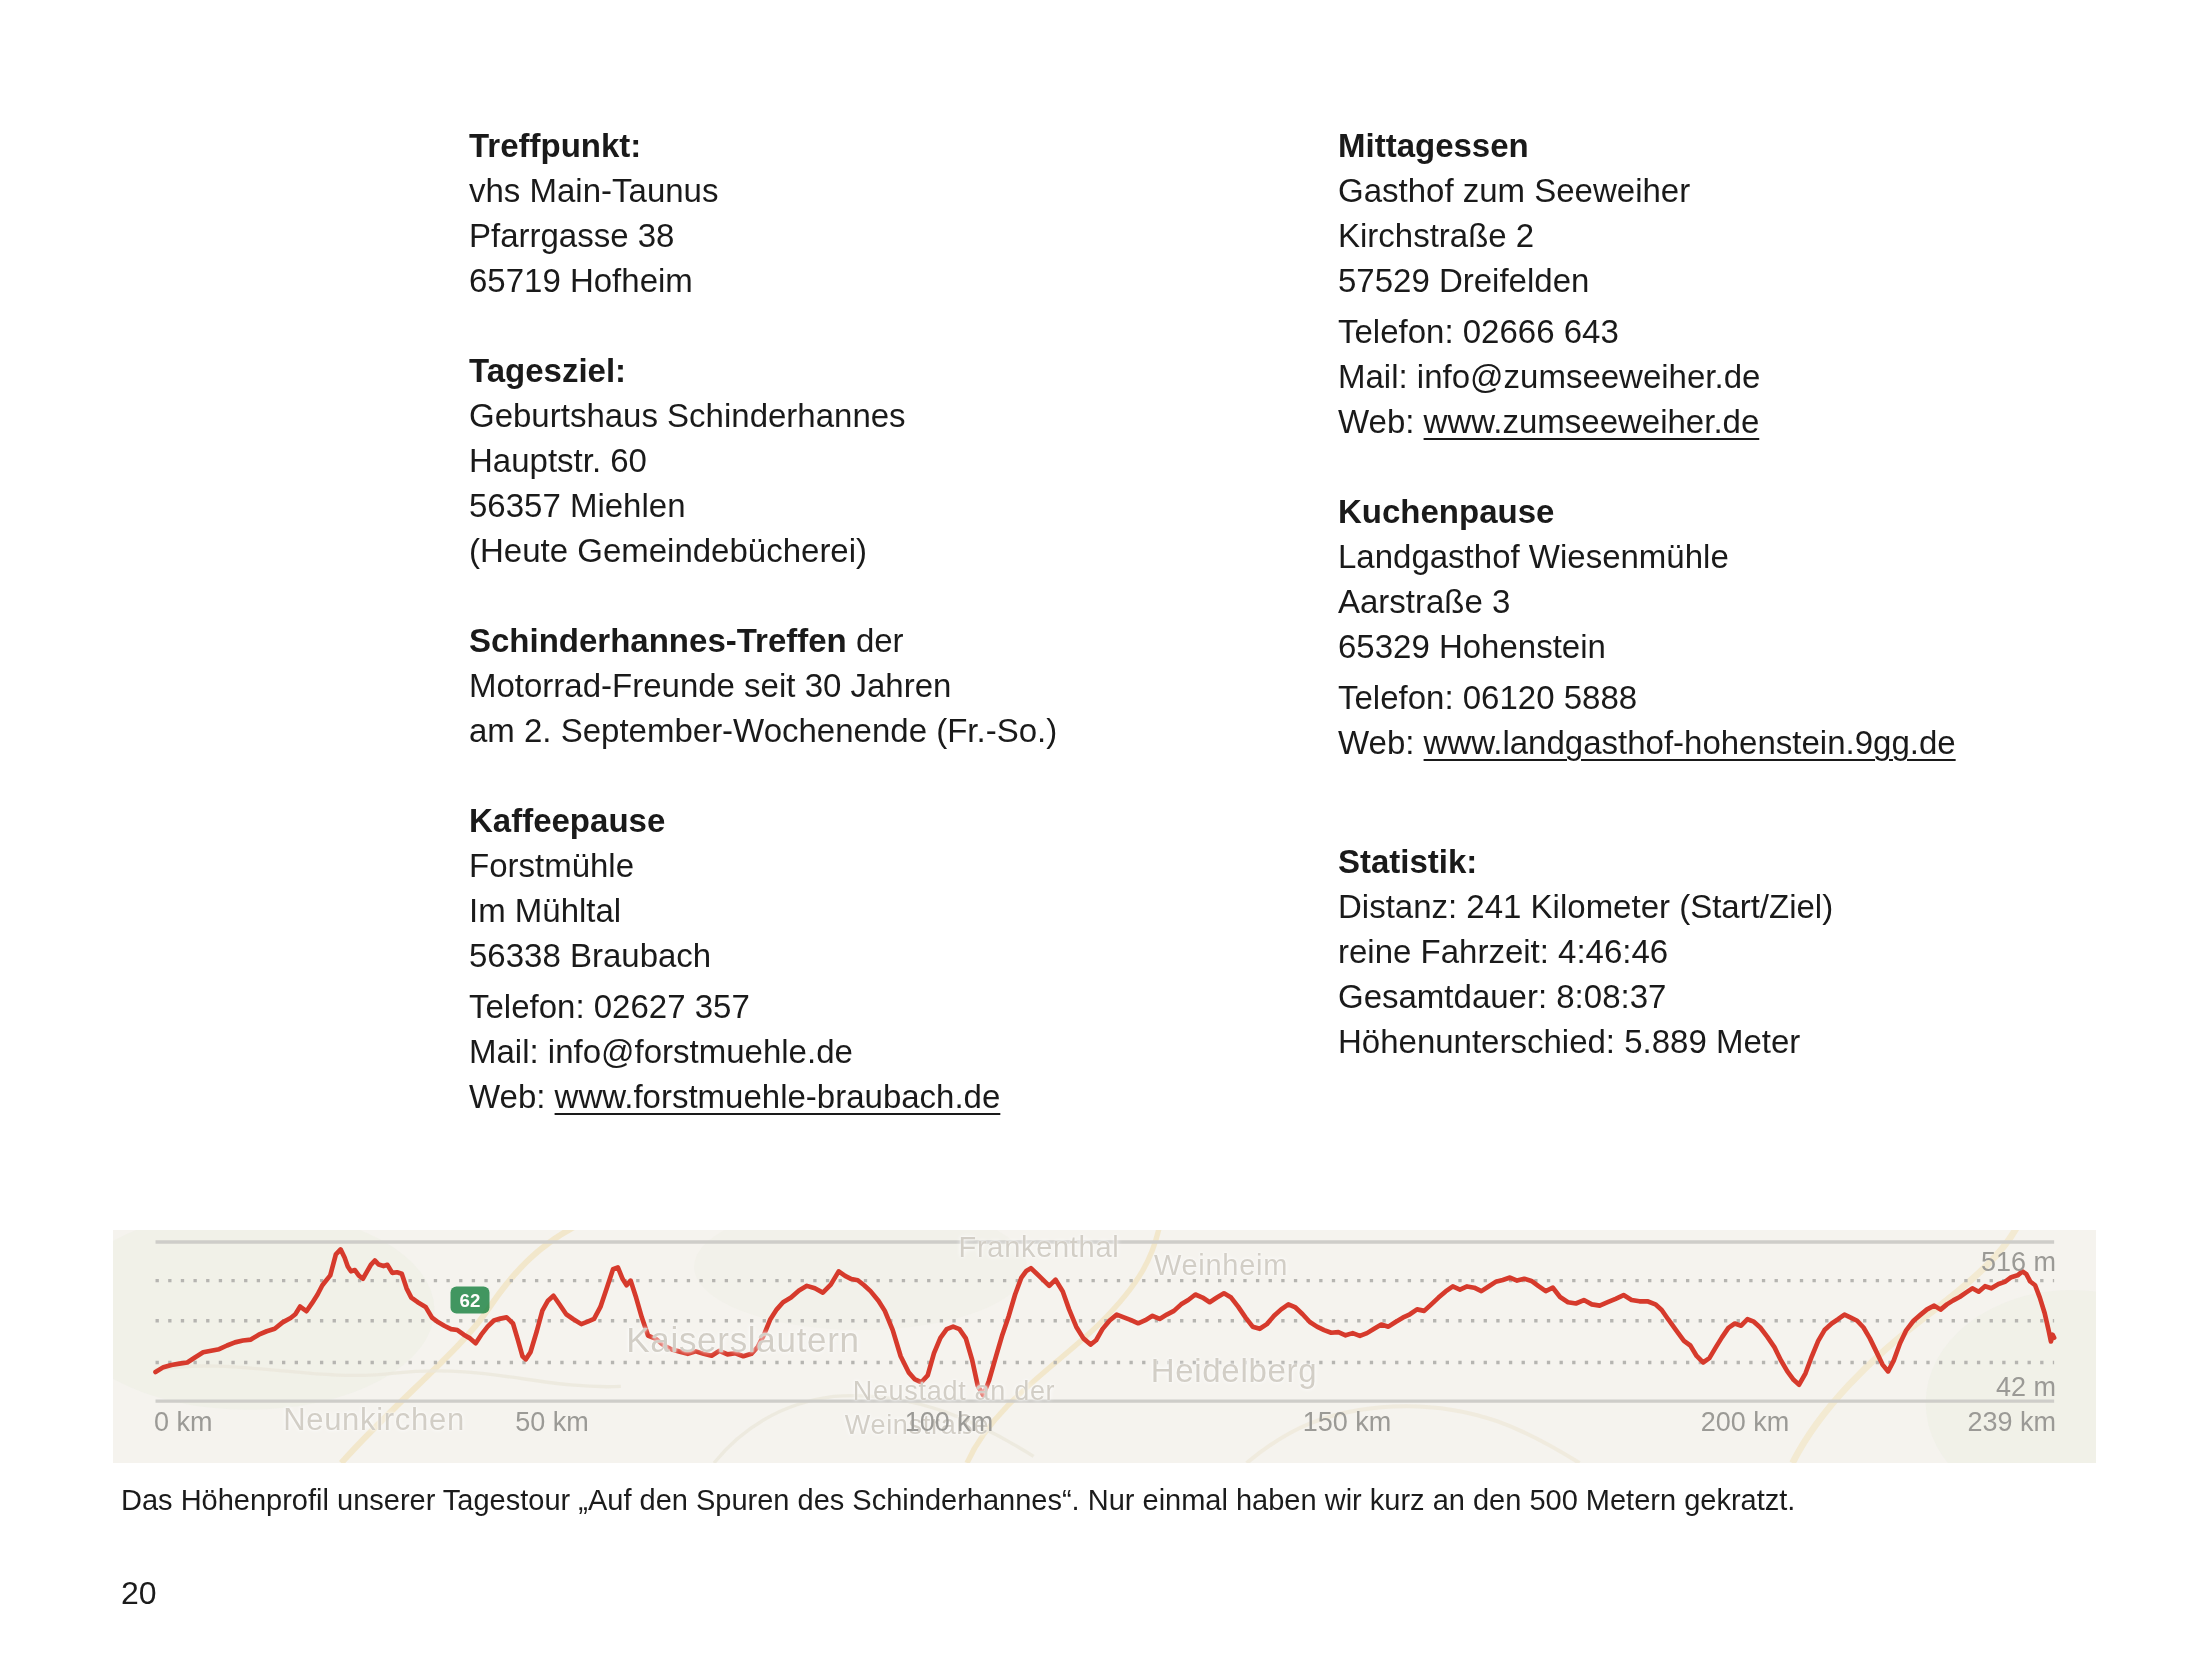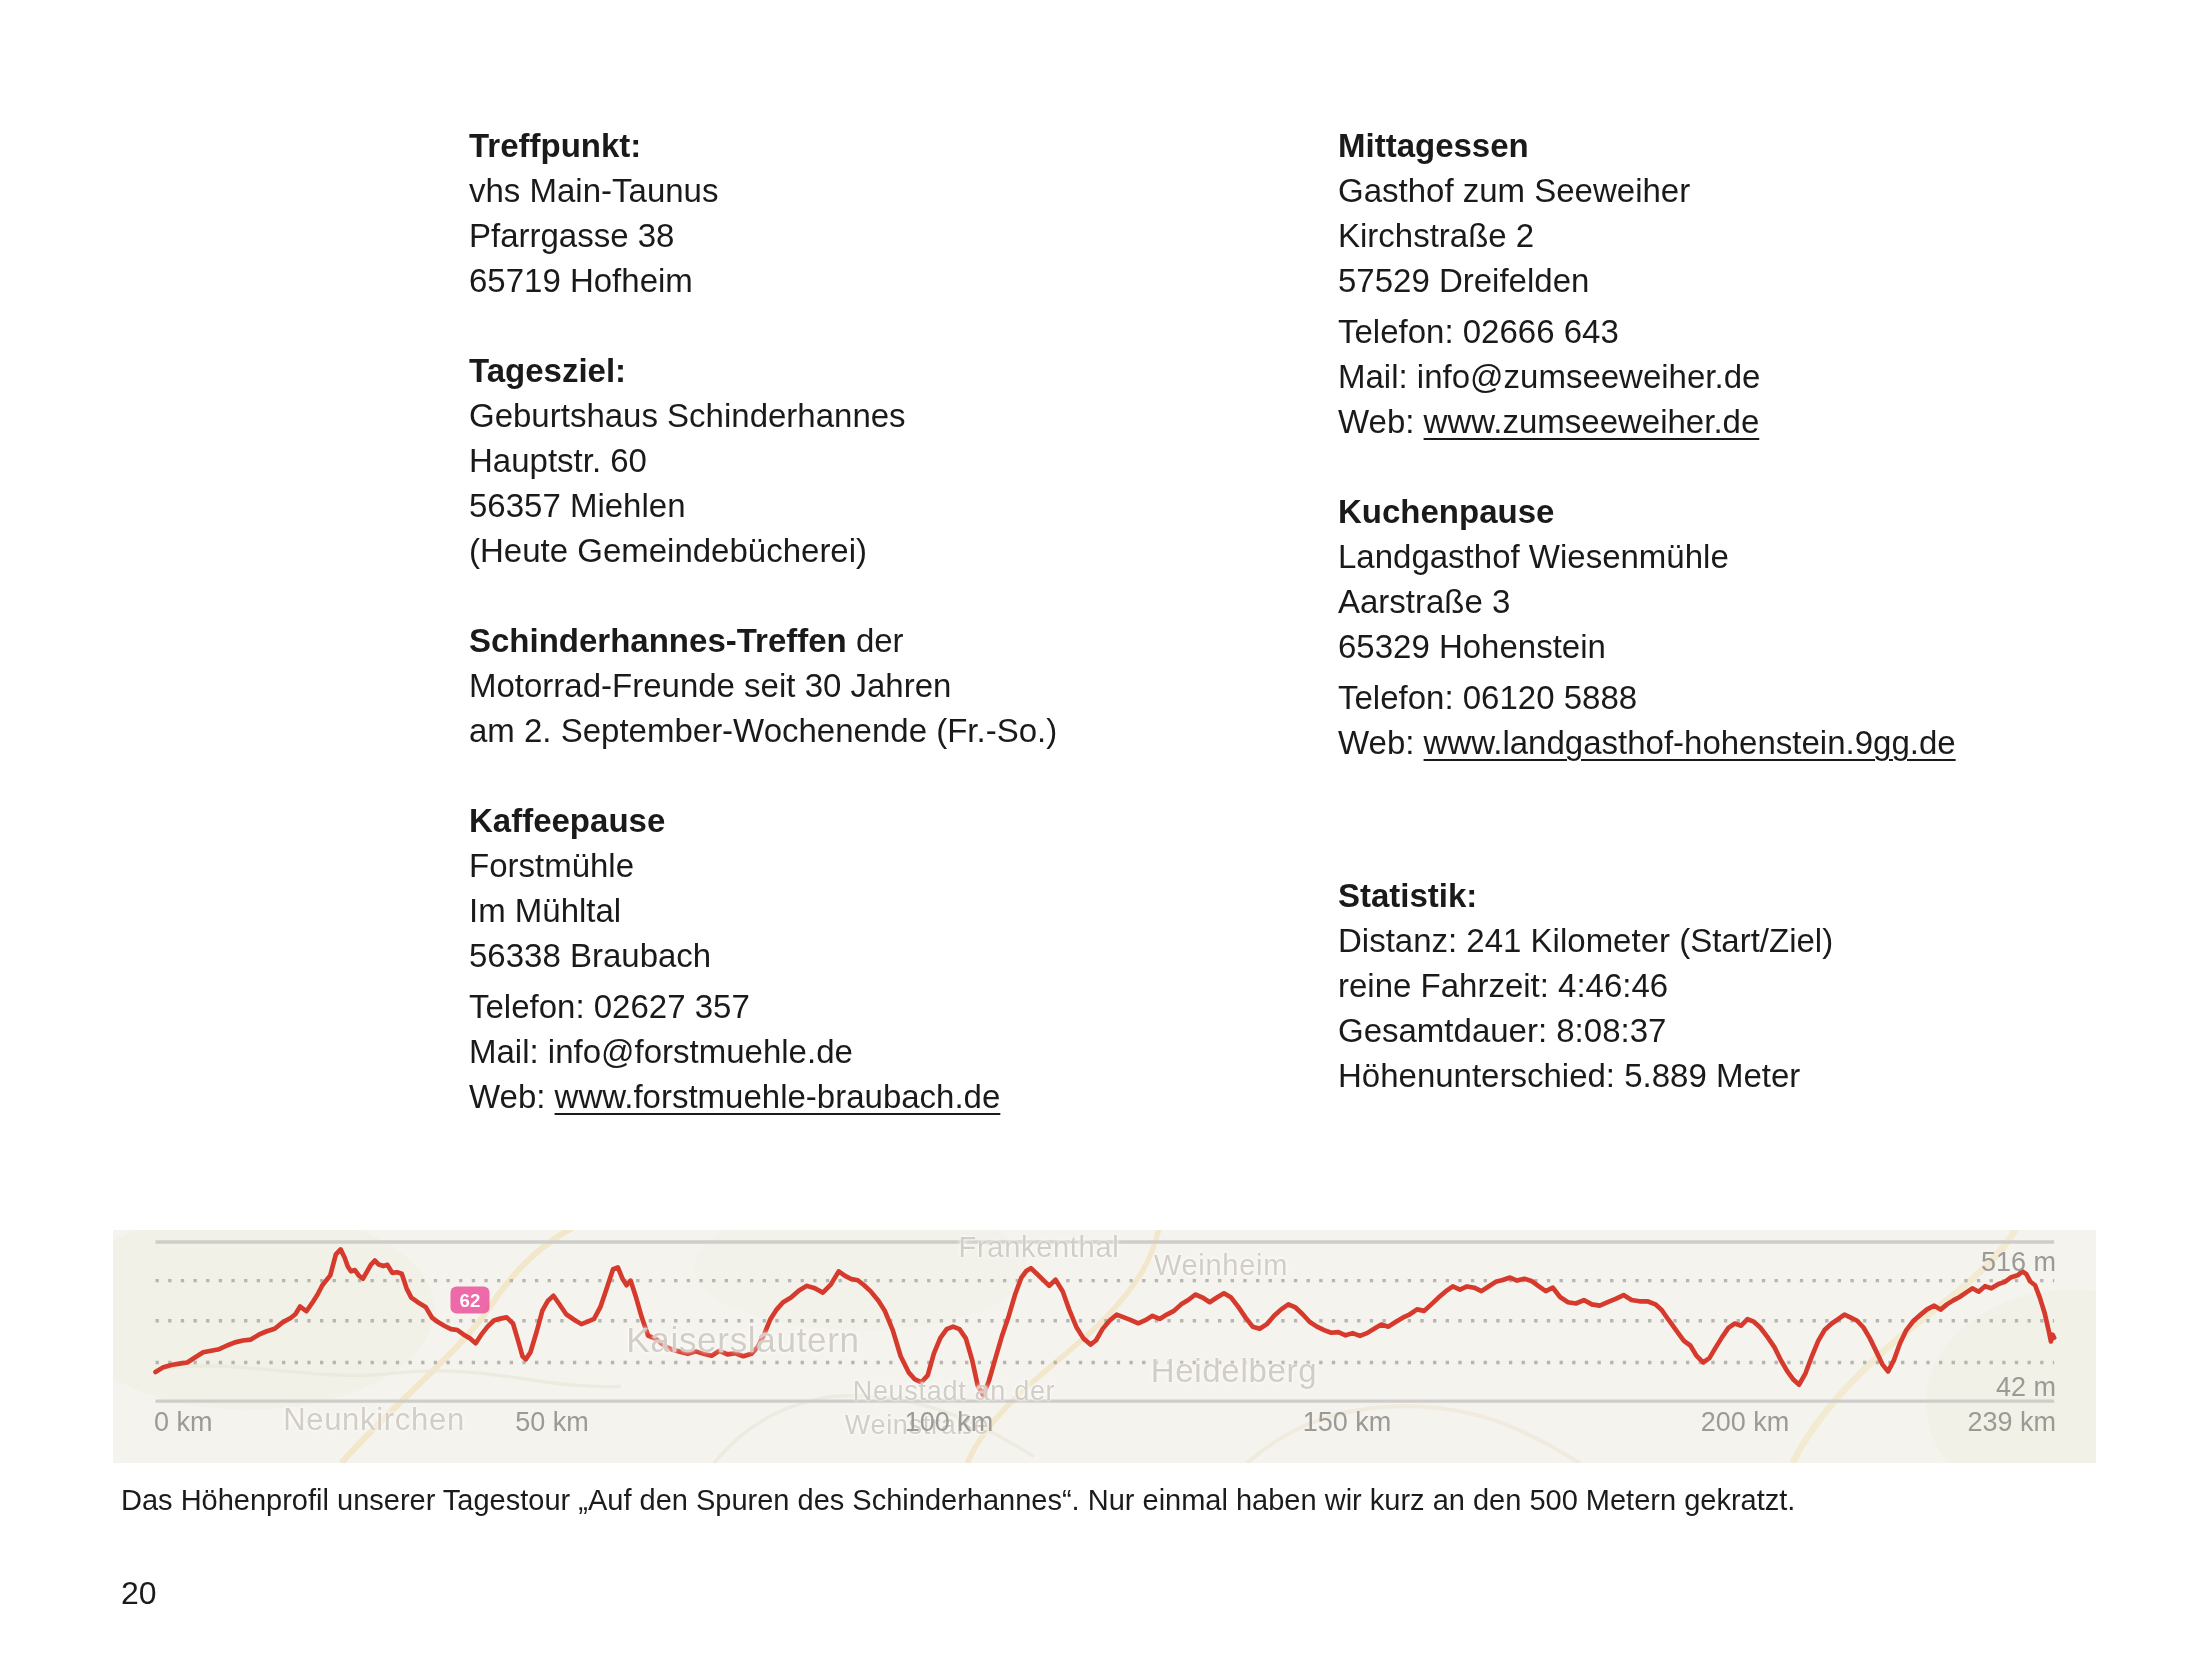--- a/index.html
+++ b/index.html
@@ -8,35 +8,35 @@
     font-family:"Liberation Sans", sans-serif;
     -webkit-font-smoothing:antialiased;
   }
   .page{position:relative;width:2139px;height:1654px;overflow:hidden;background:#ffffff;color:#1a1a1a;}
 
   
   .col{position:absolute;top:123px;}
   #col-left{left:469px;width:800px;}
   #col-right{left:1338px;width:840px;}
   .section + .section{margin-top:45px;}
-  .section.gap-large{margin-top:108px;}
+  .section.gap-large{margin-top:74px;}
   .line{font-size:33px;line-height:45px;color:#1a1a1a;white-space:nowrap;}
   .heading{font-weight:700;}
   .heading .suffix{font-weight:400;}
   .contact{margin-top:6px;}
   .weblink{text-decoration:underline;text-underline-offset:5.3px;text-decoration-thickness:2px;}
 
   
   .chart{position:absolute;left:113px;top:1230px;width:1983px;height:233px;background:#f5f3ee;overflow:hidden;}
   .chart svg{position:absolute;left:0;top:0;}
   .tick-label{position:absolute;font-size:27px;color:#9b9a96;white-space:nowrap;}
   .elev-label{position:absolute;font-size:27px;color:#9b9a96;white-space:nowrap;text-align:center;}
   .map-label{position:absolute;color:#d2cec6;white-space:nowrap;transform:translate(-50%,-50%);
              text-shadow:0 0 5.3px #ffffff,0 0 2px #ffffff;letter-spacing:0.7px;}
-  .road-badge{position:absolute;width:39px;height:27px;border-radius:6px;background:#ec4899;opacity:.8;
+  .road-badge{position:absolute;width:39px;height:27px;border-radius:6px;background:#15803d;opacity:.8;
               color:#ffffff;font-weight:700;font-size:18.7px;line-height:27px;text-align:center;
               transform:translate(-50%,-50%);}
 
   .caption{position:absolute;left:121px;top:1482px;width:2014px;font-size:29px;line-height:37px;color:#1b1b1b;}
   .page-number{position:absolute;left:121px;top:1576px;font-size:32px;line-height:35px;color:#1b1b1b;}
 </style>
 </head>
 <body>
 
 <div class="page">

